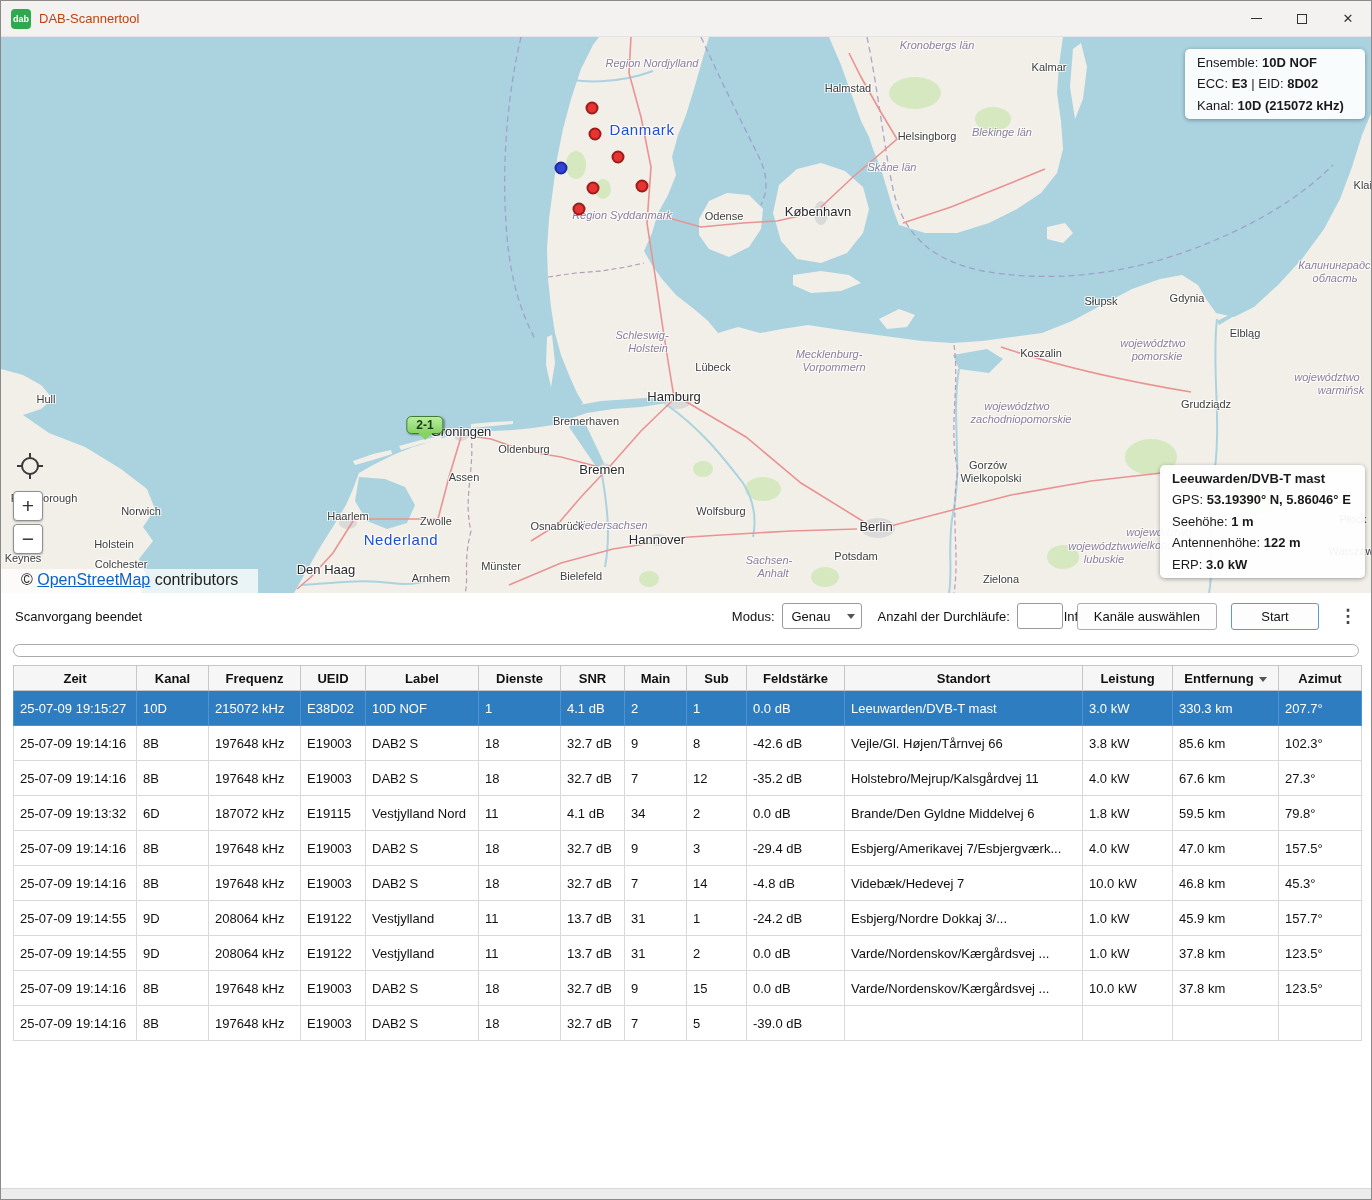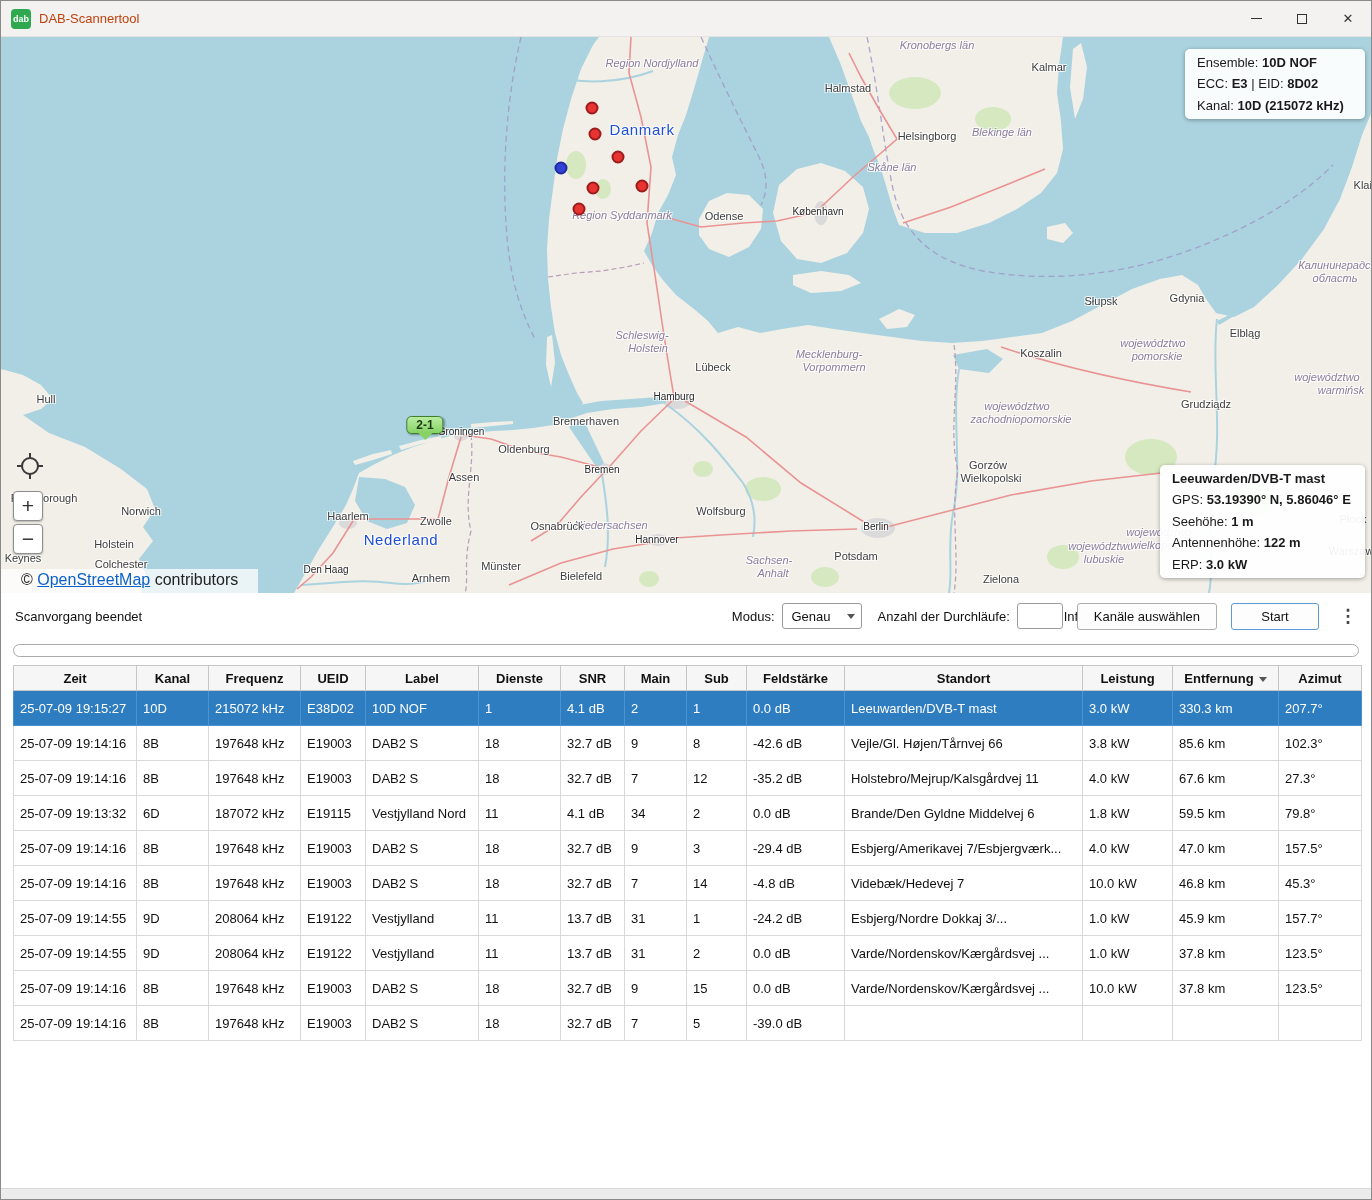--- a/index.html
+++ b/index.html
@@ -23,21 +23,21 @@
   .waterfill{ fill:#aad3df; }
   .forest{ fill:#d5e8c0; }
   .urban{ fill:#dadada; }
   .river{ stroke:#aad3df; stroke-width:2; fill:none; }
   .road{ stroke:#e99393; stroke-width:1.6; fill:none; }
   .border-sea{ stroke:#9f98c6; stroke-width:1.3; fill:none; stroke-dasharray:6 4; opacity:.85; }
   .border-land{ stroke:#b393b3; stroke-width:1.2; fill:none; stroke-dasharray:5 3; opacity:.9; }
 
   .map-label{ position:absolute; transform:translate(-50%,-50%); font-size:11px; color:#3d3d3d; white-space:nowrap; pointer-events:none;
     text-shadow:-1px -1px 0 rgba(255,255,255,.85), 1px -1px 0 rgba(255,255,255,.85), -1px 1px 0 rgba(255,255,255,.85), 1px 1px 0 rgba(255,255,255,.85); }
-  .map-label.city{ font-size:10px; color:#282828; }
+  .map-label.city{ font-size:13px; color:#282828; }
   .map-label.country{ font-size:15px; color:#1d4ed8; letter-spacing:.6px; }
   .map-label.region{ font-style:italic; color:#8b7d9c; }
 
   .map-marker{ position:absolute; width:13px; height:13px; border-radius:50%; transform:translate(-50%,-50%); }
   .map-marker.red{ background:#e73431; border:2px solid #9c1c1c; }
   .map-marker.blue{ background:#3142d6; border:2px solid #1f2b9e; }
 
   .map-pin{ position:absolute; transform:translate(-50%,-100%); margin-top:-7px; background:linear-gradient(#b9eda1,#86d262); border:1px solid #3f7d2c; border-radius:5px; padding:1px 9px; font-size:12px; font-weight:bold; color:#1c3b12; box-shadow:1px 1px 2px rgba(0,0,0,.35); }
   .map-pin::after{ content:''; position:absolute; left:50%; bottom:-7px; transform:translateX(-50%); border:7px solid transparent; border-top-color:#86d262; border-bottom:none; }
 

